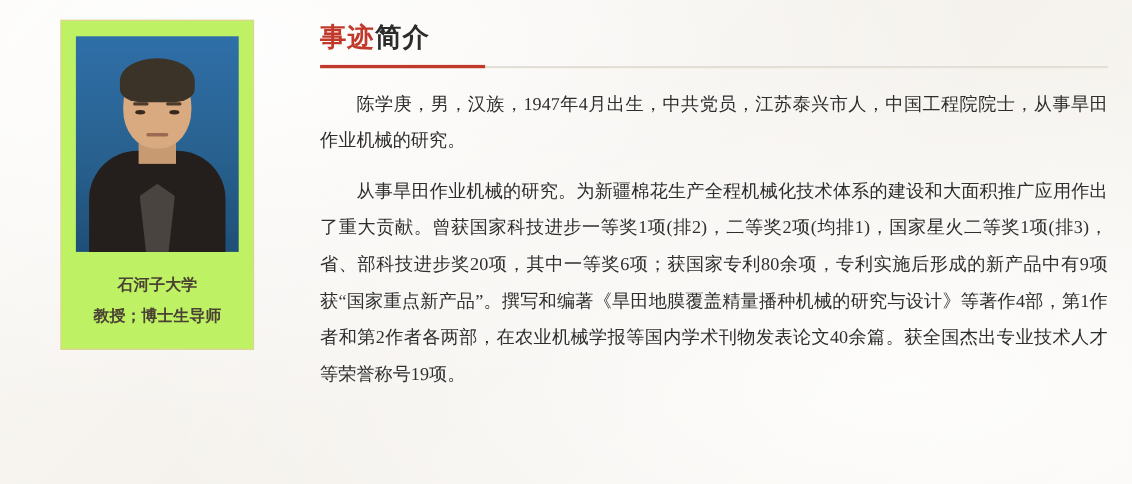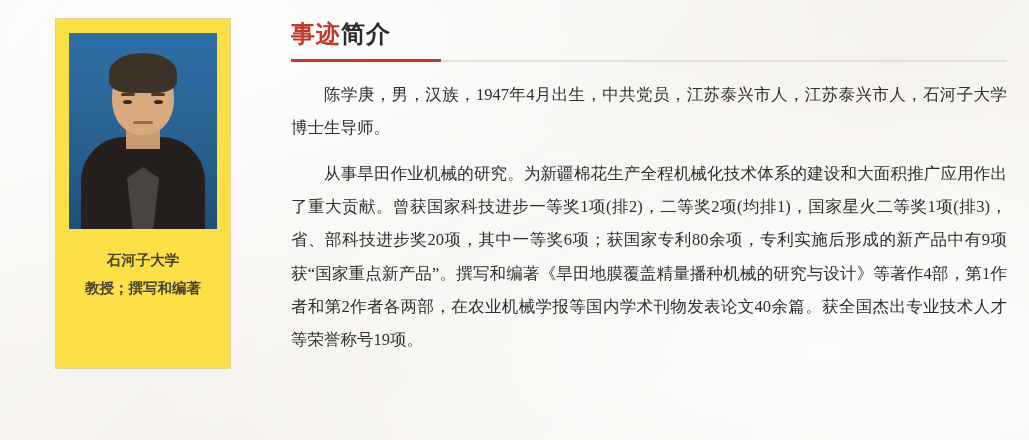--- a/index.html
+++ b/index.html
@@ -29,26 +29,26 @@
     position: relative;
     display: flex;
     padding: 18px 22px 0 55px;
     box-sizing: border-box;
     height: 100%;
   }
   
   .profile-card {
     width: 176px;
     flex: 0 0 176px;
-    background: #fde047;
+    background: #bef264;
     border: 1px solid #e3d09a;
     box-sizing: border-box;
     padding: 14px 13px 16px 13px;
     text-align: center;
-    height: 351px;
+    height: 300px;
   }
   .portrait {
     width: 148px;
     height: 196px;
     margin: 0 auto;
     background: linear-gradient(180deg, #2f6fa8 0%, #28618f 55%, #1f4f78 100%);
     position: relative;
     overflow: hidden;
   }
   
@@ -191,27 +191,27 @@
       <div class="head"></div>
       <div class="hair"></div>
       <div class="brow-l"></div>
       <div class="brow-r"></div>
       <div class="eye-l"></div>
       <div class="eye-r"></div>
       <div class="mouth"></div>
     </div>
     <div class="profile-meta">
       <div>石河子大学</div>
-      <div>教授；撰写和编著</div>
+      <div>教授；博士生导师</div>
     </div>
   </div>
 
   <div class="content">
     <div class="section-head">
       <span class="title"><span class="t1">事迹</span><span class="t2">简介</span></span>
       <div class="underline"></div>
     </div>
 
-    <p class="para">陈学庚，男，汉族，1947年4月出生，中共党员，江苏泰兴市人，江苏泰兴市人，石河子大学博士生导师。</p>
+    <p class="para">陈学庚，男，汉族，1947年4月出生，中共党员，江苏泰兴市人，中国工程院院士，从事旱田作业机械的研究。</p>
     <p class="para">从事旱田作业机械的研究。为新疆棉花生产全程机械化技术体系的建设和大面积推广应用作出了重大贡献。曾获国家科技进步一等奖1项(排2)，二等奖2项(均排1)，国家星火二等奖1项(排3)，省、部科技进步奖20项，其中一等奖6项；获国家专利80余项，专利实施后形成的新产品中有9项获“国家重点新产品”。撰写和编著《旱田地膜覆盖精量播种机械的研究与设计》等著作4部，第1作者和第2作者各两部，在农业机械学报等国内学术刊物发表论文40余篇。获全国杰出专业技术人才等荣誉称号19项。</p>
   </div>
 
 </div>
 
 </body></html>

